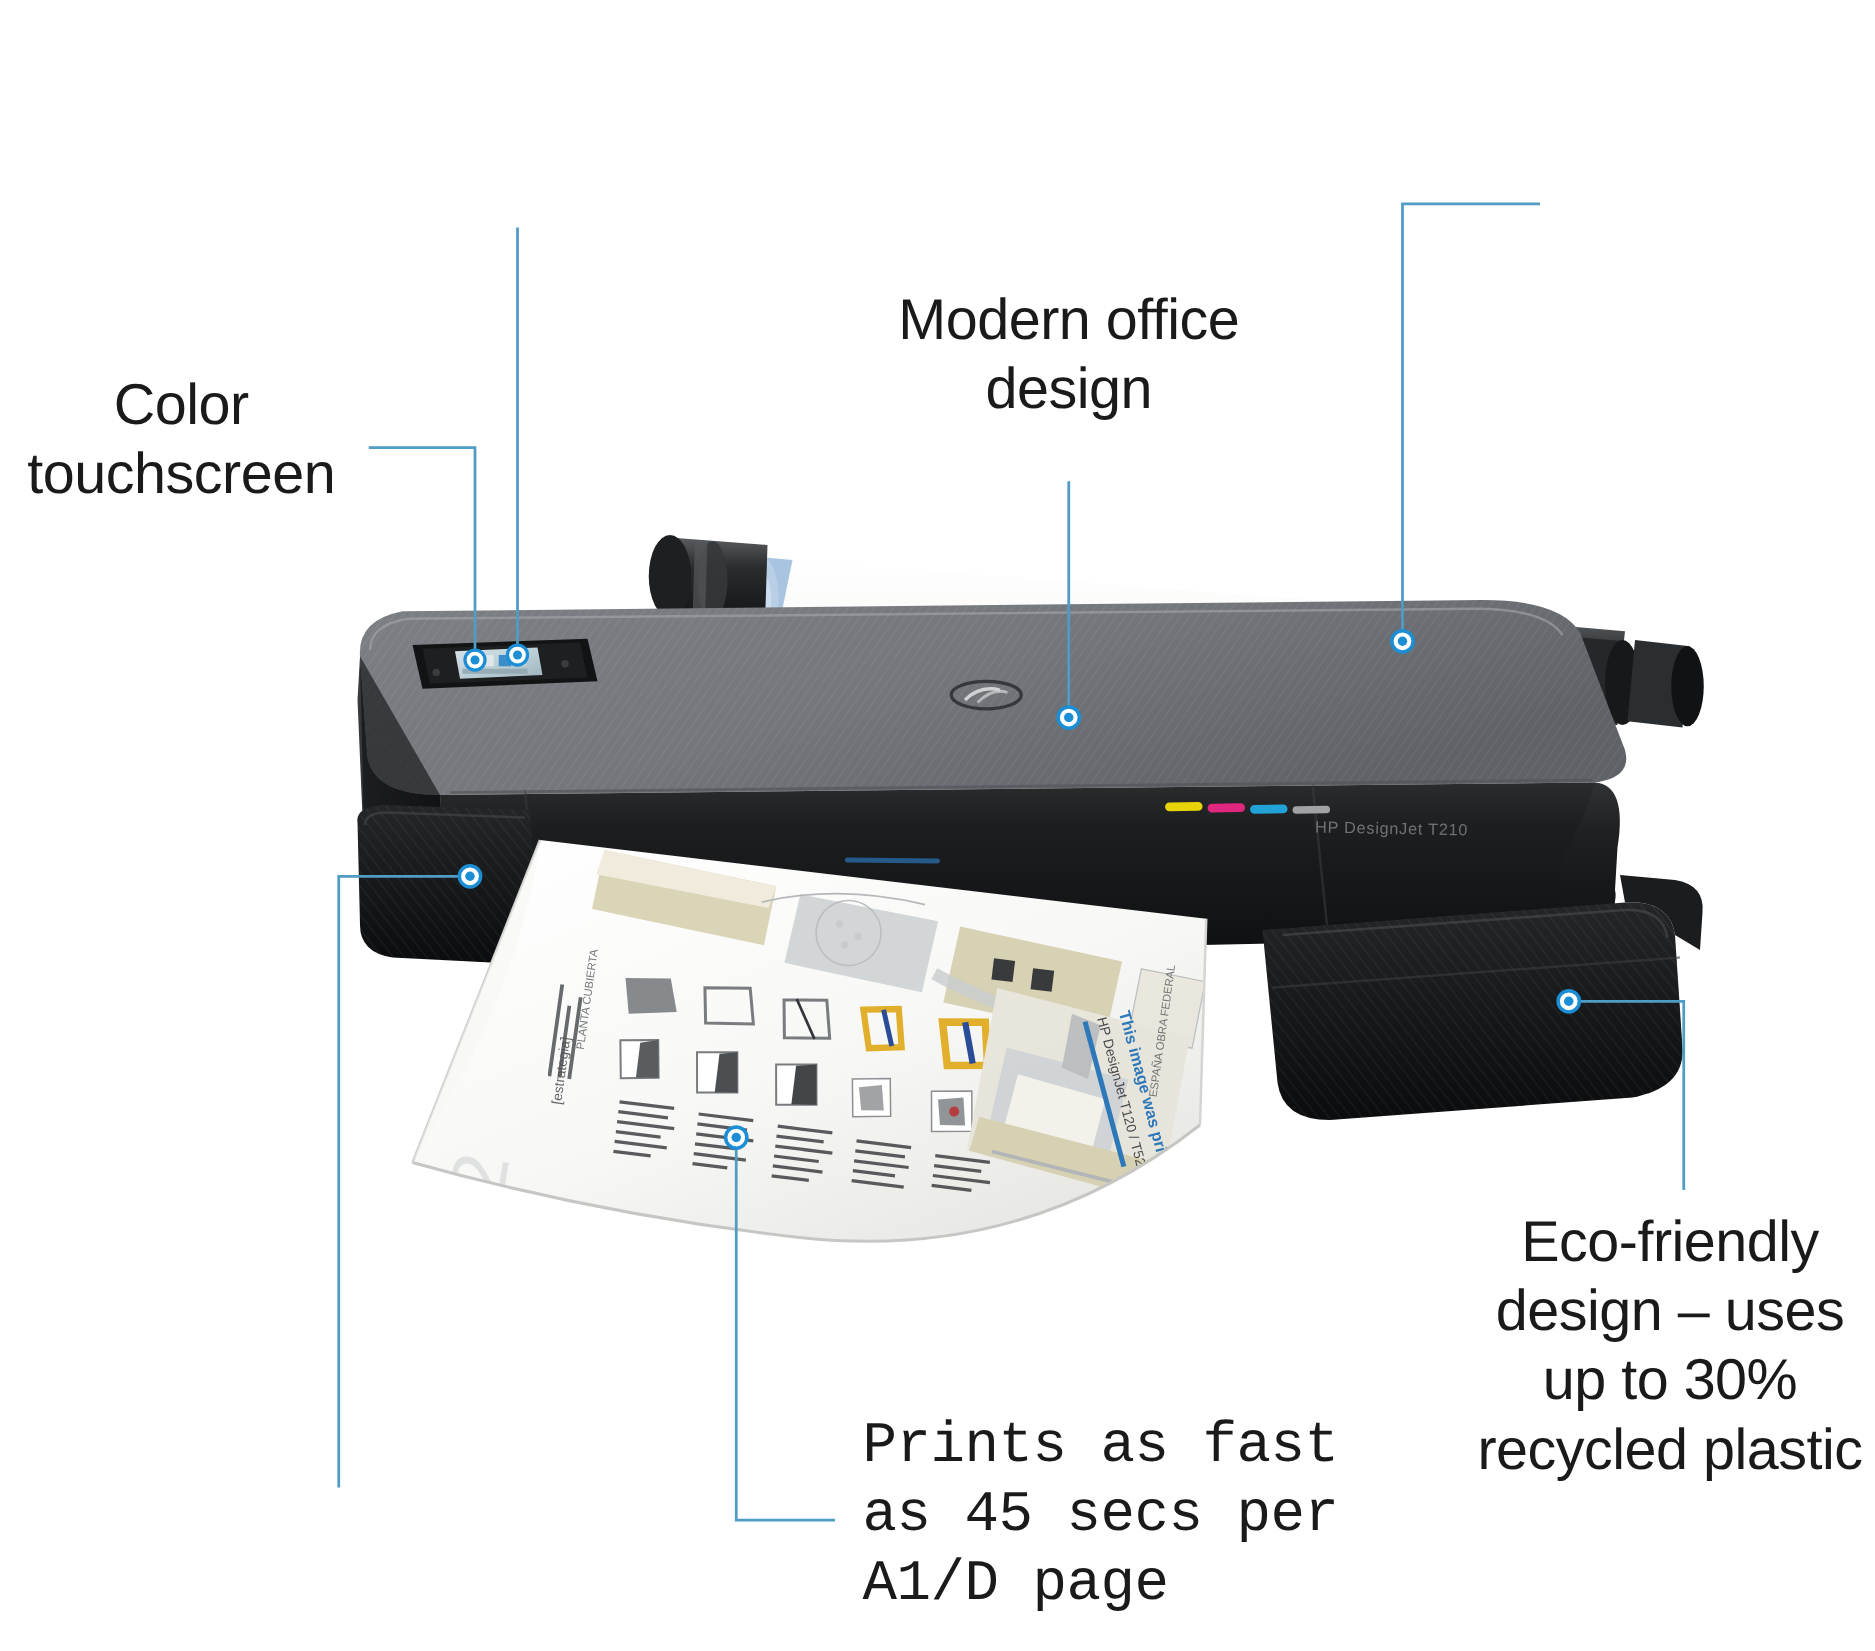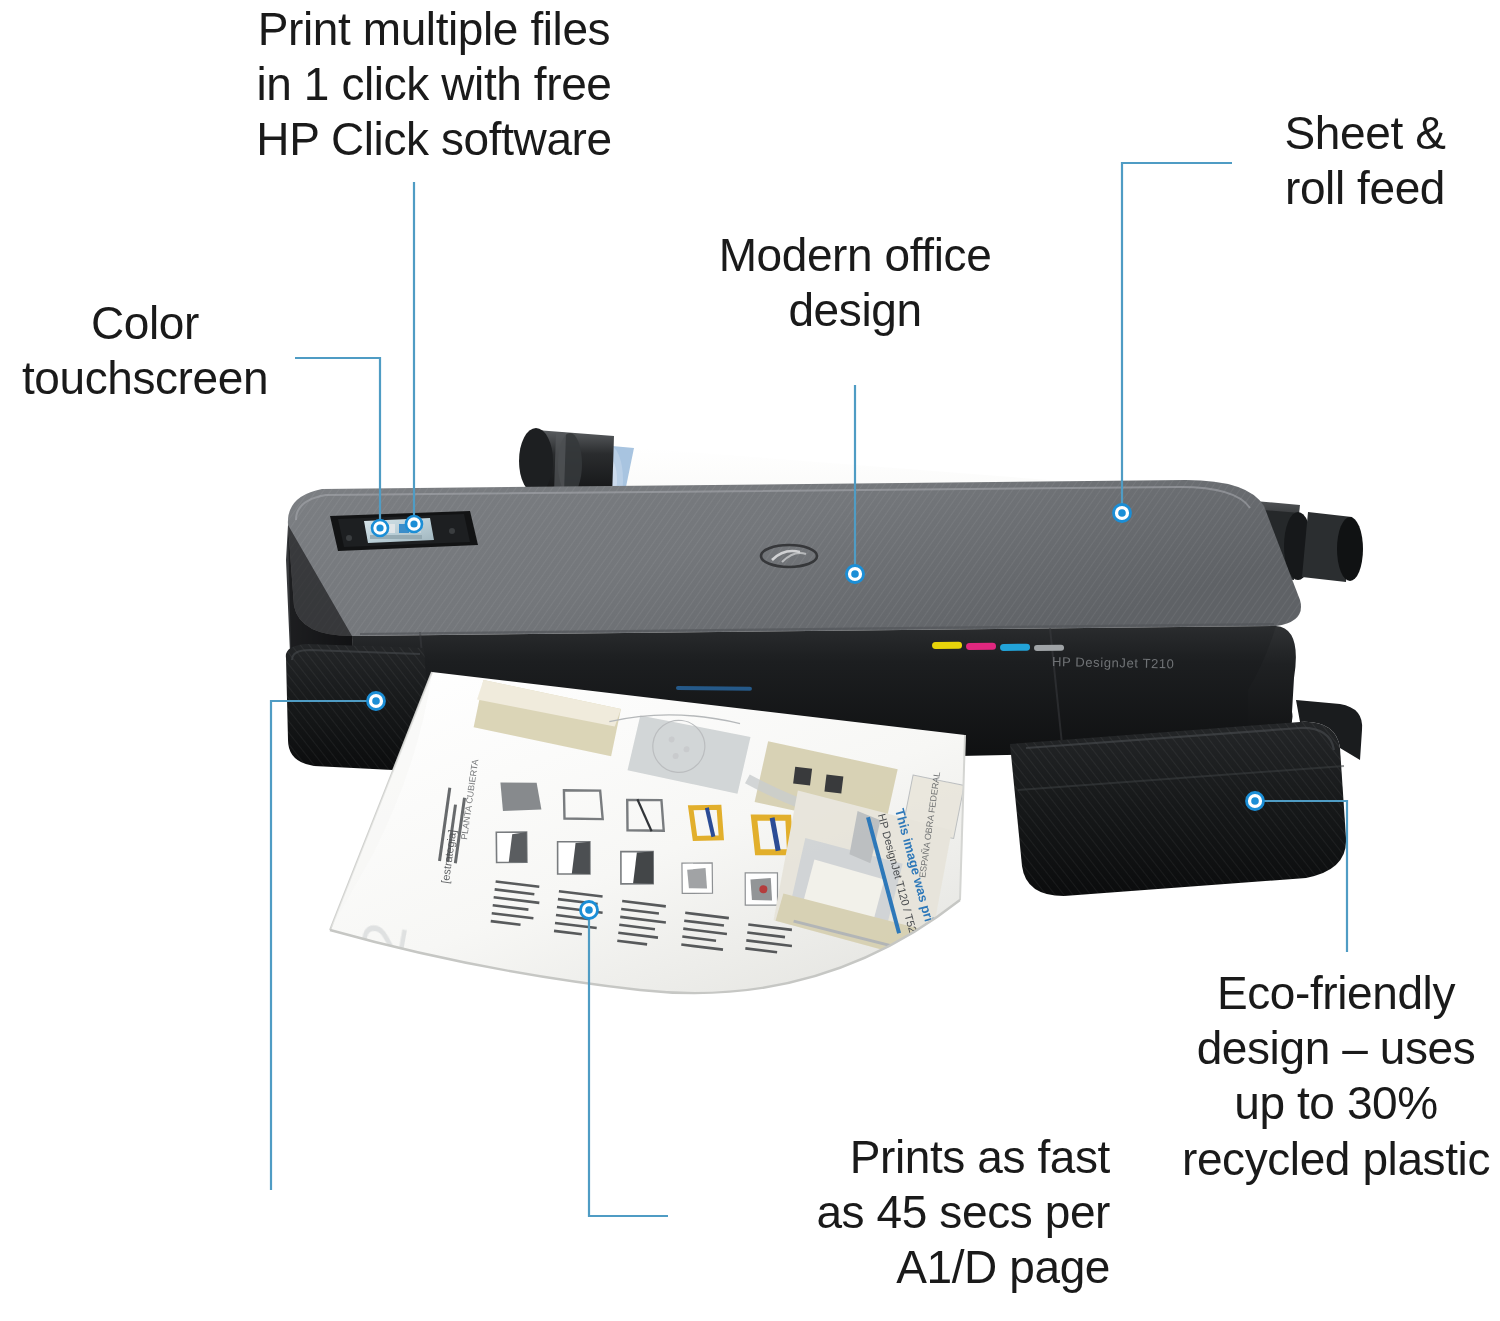--- a/index.html
+++ b/index.html
@@ -20,21 +20,21 @@
     position: absolute;
     color: #1a1a1a;
     font-family: "Liberation Sans", sans-serif;
     font-weight: 300;
     font-size: 46px;
     line-height: 1.20;
     letter-spacing: -0.4px;
     white-space: pre-line;
   }
   .c-center { text-align: center; }
-  .c-left   { text-align: right; }
+  .c-left   { text-align: left; font-family: Liberation Mono, monospace; }
 
   
   #leaders {
     position: absolute;
     left: 0; top: 0;
     width: 1500px;
     height: 1321px;
     pointer-events: none;
   }
 
@@ -382,32 +382,27 @@
         <circle cx="589" cy="910" r="8.5" fill="#ffffff" stroke="#1b8ed6" stroke-width="2.8"></circle>
         <circle cx="589" cy="910" r="3.8" fill="#1b8ed6"></circle>
       </g>
       <g>
         <circle cx="376" cy="701" r="8.5" fill="#ffffff" stroke="#1b8ed6" stroke-width="2.8"></circle>
         <circle cx="376" cy="701" r="3.8" fill="#1b8ed6"></circle>
       </g>
     </g>
   </svg>
 
-  <div class="callout c-center" style="left:214px; top:2px; width:440px;">Print multiple files
-in 1 click with free
-HP Click software</div>
 
   <div class="callout c-center" style="left:-6px; top:296px; width:302px;">Color
 touchscreen</div>
 
   <div class="callout c-center" style="left:673px; top:228px; width:364px;">Modern office
 design</div>
 
-  <div class="callout c-center" style="left:1234px; top:106px; width:262px;">Sheet &amp;
-roll feed</div>
 
   <div class="callout c-center" style="left:1168px; top:966px; width:336px;">Eco-friendly
 design – uses
 up to 30%
 recycled plastic</div>
 
   <div class="callout c-left" style="left:690px; top:1130px; width:420px;">Prints as fast
 as 45 secs per
 A1/D page</div>
 

